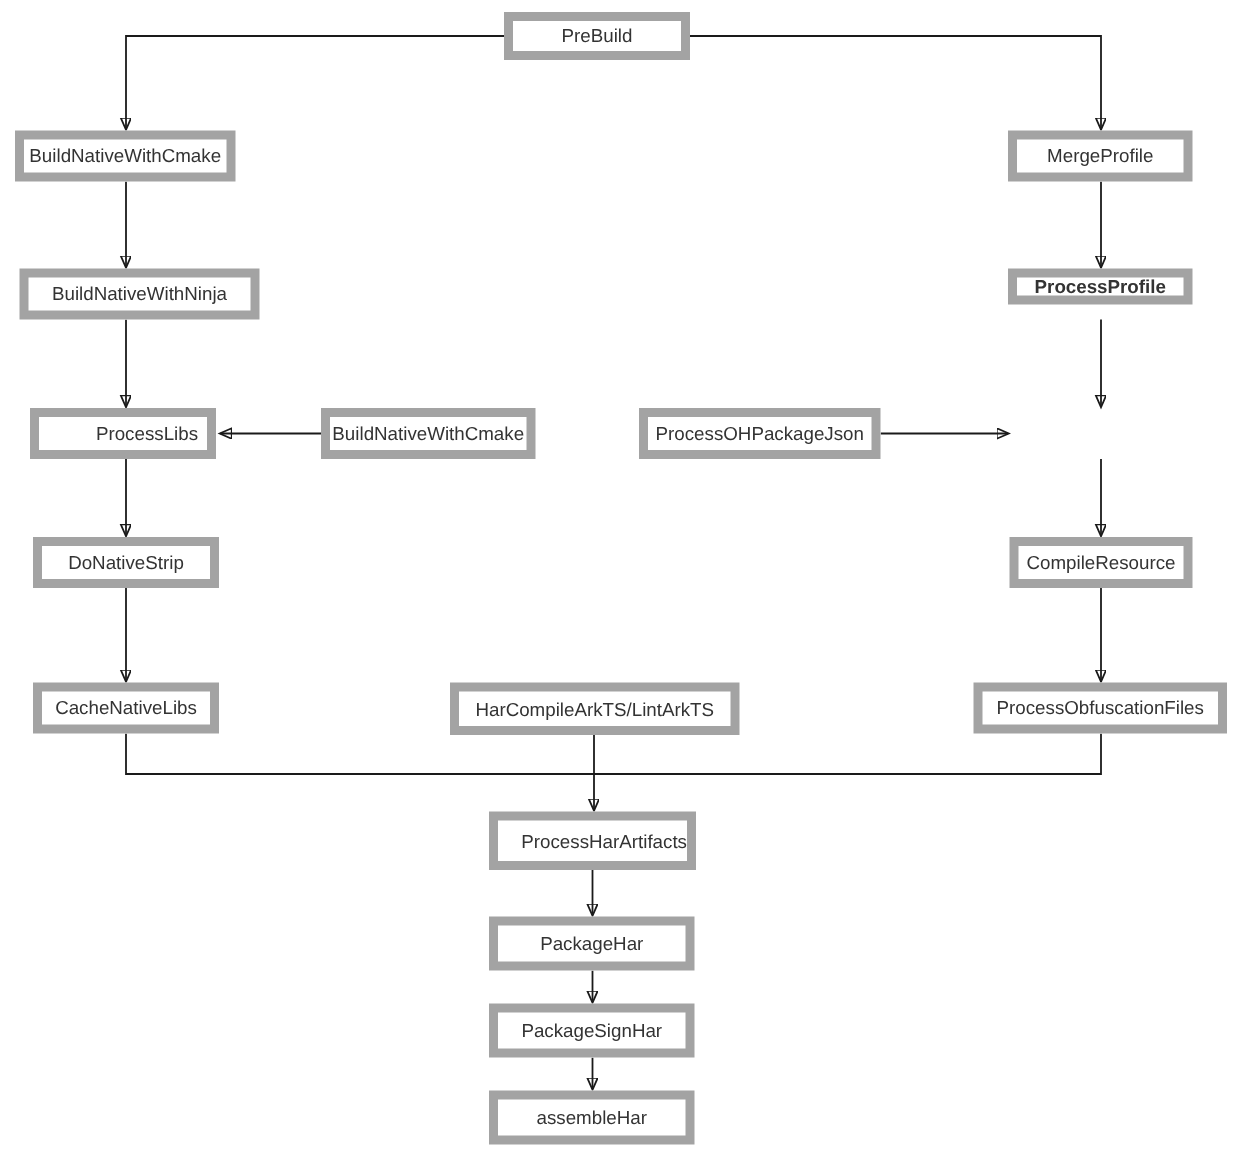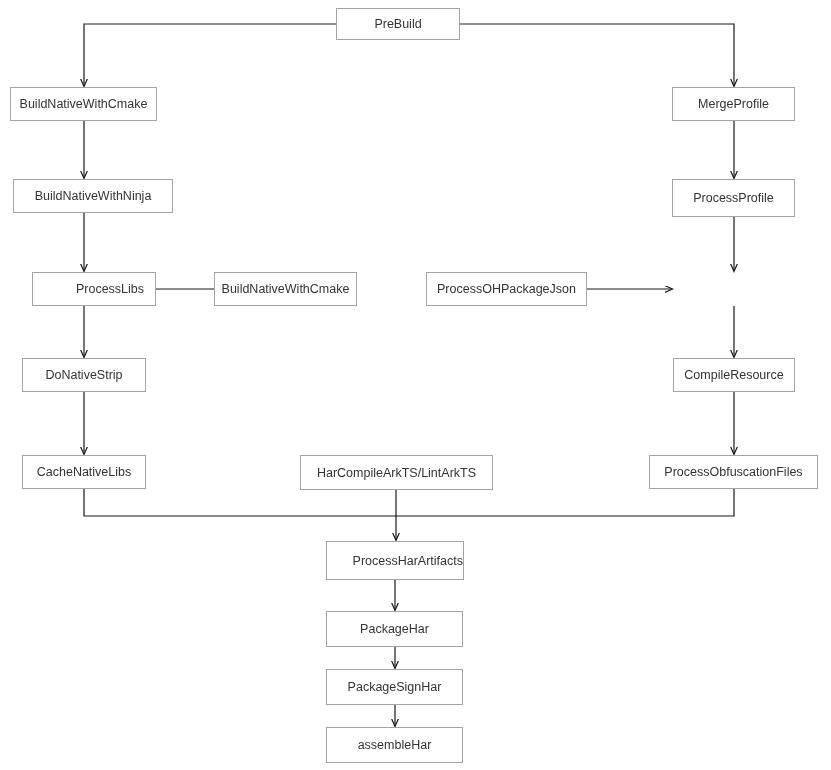--- a/index.html
+++ b/index.html
@@ -24,21 +24,21 @@
   }
   .edge-layer path {
     fill: none;
     stroke: #1a1a1a;
     stroke-width: 1.2;
   }
   .node {
     position: absolute;
     box-sizing: border-box;
     background: #ffffff;
-    border: 1px solid #a3a3a3;
+    border: 6px solid #a3a3a3;
     display: flex;
     align-items: center;
     justify-content: center;
     font-size: 12.5px;
     color: #333333;
     white-space: nowrap;
     text-align: center;
   }
 </style>
 </head>
@@ -81,41 +81,41 @@
   </div>
 
   <div class="node" style="left:10px; top:87px; width:147px; height:34px;">
     <span>BuildNativeWithCmake</span>
   </div>
 
   <div class="node" style="left:13px; top:179px; width:160px; height:34px;">
     <span>BuildNativeWithNinja</span>
   </div>
 
-  <div class="node" style="left:32px; top:272px; width:124px; height:34px;padding-left:32px;">
+  <div class="node" style="left:20px; top:272px; width:124px; height:34px;padding-left:32px;">
     <span>ProcessLibs</span>
   </div>
 
   <div class="node" style="left:214px; top:272px; width:143px; height:34px;">
     <span>BuildNativeWithCmake</span>
   </div>
 
   <div class="node" style="left:22px; top:358px; width:124px; height:34px;">
     <span>DoNativeStrip</span>
   </div>
 
   <div class="node" style="left:22px; top:455px; width:124px; height:34px;">
     <span>CacheNativeLibs</span>
   </div>
 
   <div class="node" style="left:672px; top:87px; width:123px; height:34px;">
     <span>MergeProfile</span>
   </div>
 
-  <div class="node" style="left:672px; top:179px; width:123px; height:38px;">
+  <div class="node" style="left:672px; top:179px; width:123px; height:24px;font-weight:bold;">
     <span>ProcessProfile</span>
   </div>
 
   <div class="node" style="left:426px; top:272px; width:161px; height:34px;">
     <span>ProcessOHPackageJson</span>
   </div>
 
 
   <div class="node" style="left:673px; top:358px; width:122px; height:34px;">
     <span>CompileResource</span>

